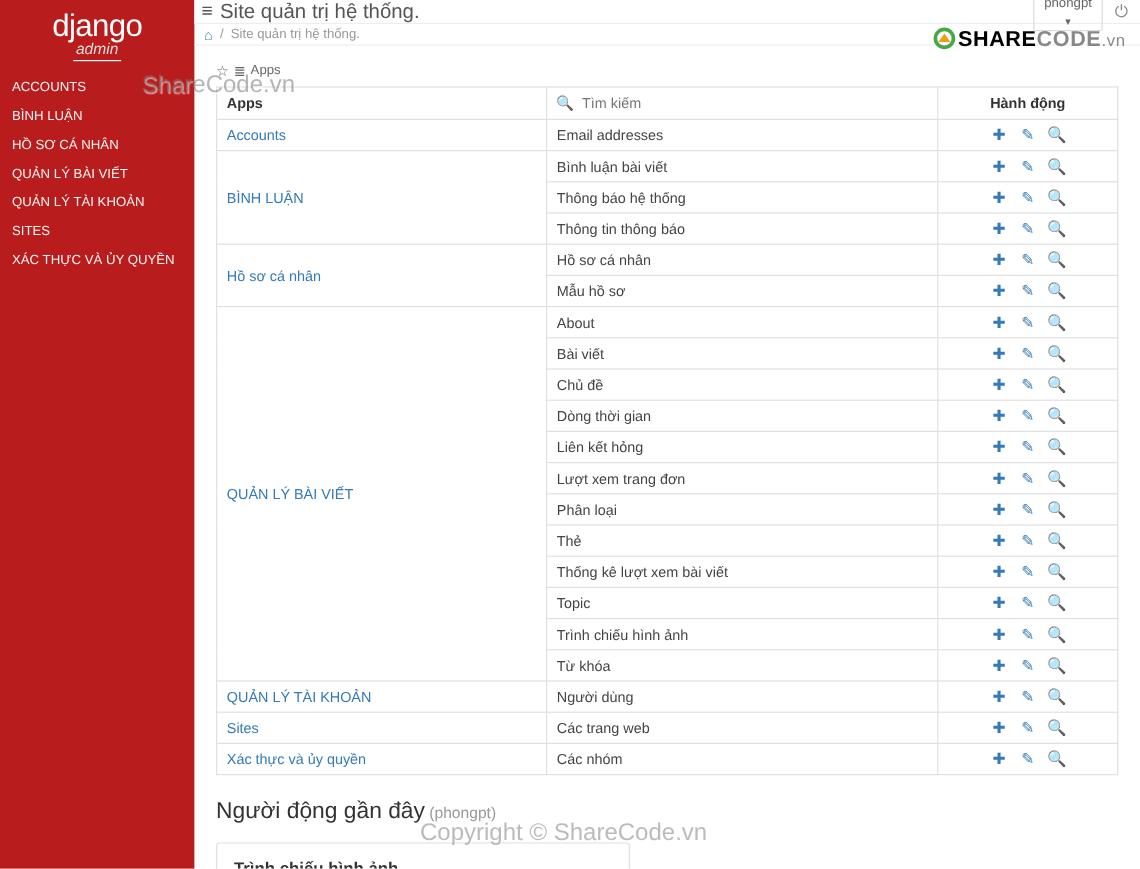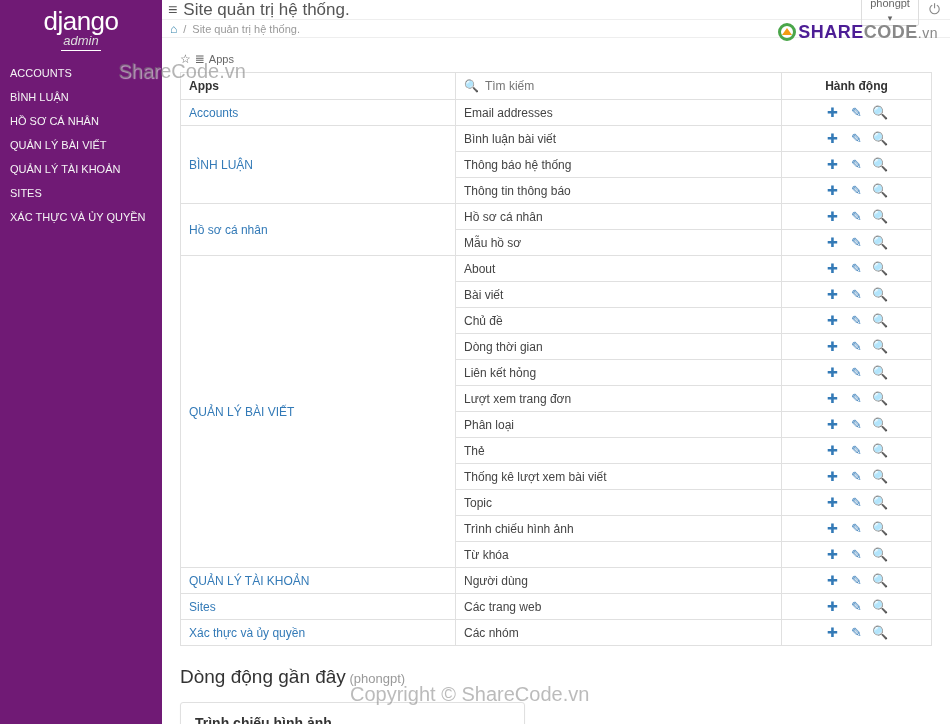--- a/index.html
+++ b/index.html
@@ -1,41 +1,41 @@
 <!DOCTYPE html>
 <html><head>
 <meta charset="utf-8">
 <style>
 * { box-sizing: border-box; margin: 0; padding: 0; }
 body { font-family: -apple-system, "Helvetica Neue", Arial, sans-serif; font-size: 13px; color: #333; background: #fff; width: 950px; height: 724px; overflow: hidden; position: relative; }
 a { text-decoration: none; }
 
 
-.sidebar { position: absolute; left: 0; top: 0; width: 162px; height: 100%; background: #701a75; color: #fff; }
+.sidebar { position: absolute; left: 0; top: 0; width: 162px; height: 100%; background: #b91c1c; color: #fff; }
 .brand { text-align: center; padding: 6px 0 4px; }
 .brand-title { font-size: 26px; font-weight: 300; color: #fff; letter-spacing: -0.5px; }
 .brand-sub { font-style: italic; font-size: 13px; color: #ddd; margin-top: -4px; }
 .brand-underline { width: 40px; height: 1px; background: #fff; margin: 2px auto 0; }
 .side-nav { padding-top: 6px; }
 .side-item { display: block; padding: 6px 10px; color: #f5f5f5; font-size: 11px; font-weight: 500; cursor: pointer; }
 
 
 .topbar { position: absolute; left: 162px; right: 0; top: 0; height: 20px; background: #fff; border-bottom: 1px solid #eee; display: flex; align-items: center; padding: 0 6px; }
 .hamburger { font-size: 16px; color: #555; margin-right: 6px; cursor: pointer; }
 .page-title { font-size: 17px; font-weight: 500; color: #555; flex: 1; }
 .user-chip { font-size: 11px; color: #666; padding: 2px 8px; border: 1px solid #ddd; border-radius: 2px; margin-right: 6px; display: flex; align-items: center; gap: 4px; cursor: pointer; flex-direction: column; }
 .power { font-size: 14px; color: #888; cursor: pointer; padding: 0 4px; }
 
 
 .breadcrumb { position: absolute; left: 162px; right: 0; top: 20px; height: 18px; padding: 2px 8px; font-size: 11px; color: #999; display: flex; align-items: center; gap: 6px; border-bottom: 1px solid #eee; }
 .breadcrumb .home { color: #3a87ad; font-size: 12px; }
 
 
 .logo { position: absolute; right: 12px; top: 22px; font-size: 18px; font-weight: 700; letter-spacing: 0.5px; }
-.logo .s { color: #4c1d95; }
+.logo .s { color: #000000; }
 .logo .c { color: #888; text-align: right; }
 .logo .vn { color: #888; font-weight: 400; font-size: 14px; }
 .logo-icon { display: inline-block; width: 18px; height: 18px; border: 3px solid #4aa64a; border-radius: 50%; vertical-align: -3px; margin-right: 2px; position: relative; }
 .logo-icon::after { content: ""; position: absolute; width: 0; height: 0; border-left: 5px solid transparent; border-right: 5px solid transparent; border-bottom: 7px solid #f39c12; top: 2px; left: 1px; }
 
 
 .main { position: absolute; left: 162px; right: 0; top: 38px; bottom: 0; padding: 14px 18px 0; overflow: hidden; }
 .apps-toolbar { font-size: 11px; color: #666; margin-bottom: 6px; display: flex; align-items: center; gap: 4px; }
 .apps-toolbar .ico { font-size: 12px; }
 
@@ -215,21 +215,21 @@
         </tr>
         <tr>
           <td class="app-name" rowspan="1">Xác thực và ủy quyền</td>
           <td>Các nhóm</td>
           <td class="actions"><span class="action-ico">✚</span><span class="action-ico">✎</span><span class="action-ico">🔍</span></td>
         </tr>
       </tbody>
   </table>
 
   <div class="recent">
-    <h2>Dòng động gần đây</h2>
+    <h2>Người động gần đây</h2>
     <span class="who">(phongpt)</span>
     <div class="card-row">
       <div class="card">
         <div class="card-title">Trình chiếu hình ảnh</div>
 
       </div>
 
     </div>
   </div>
 </div>

